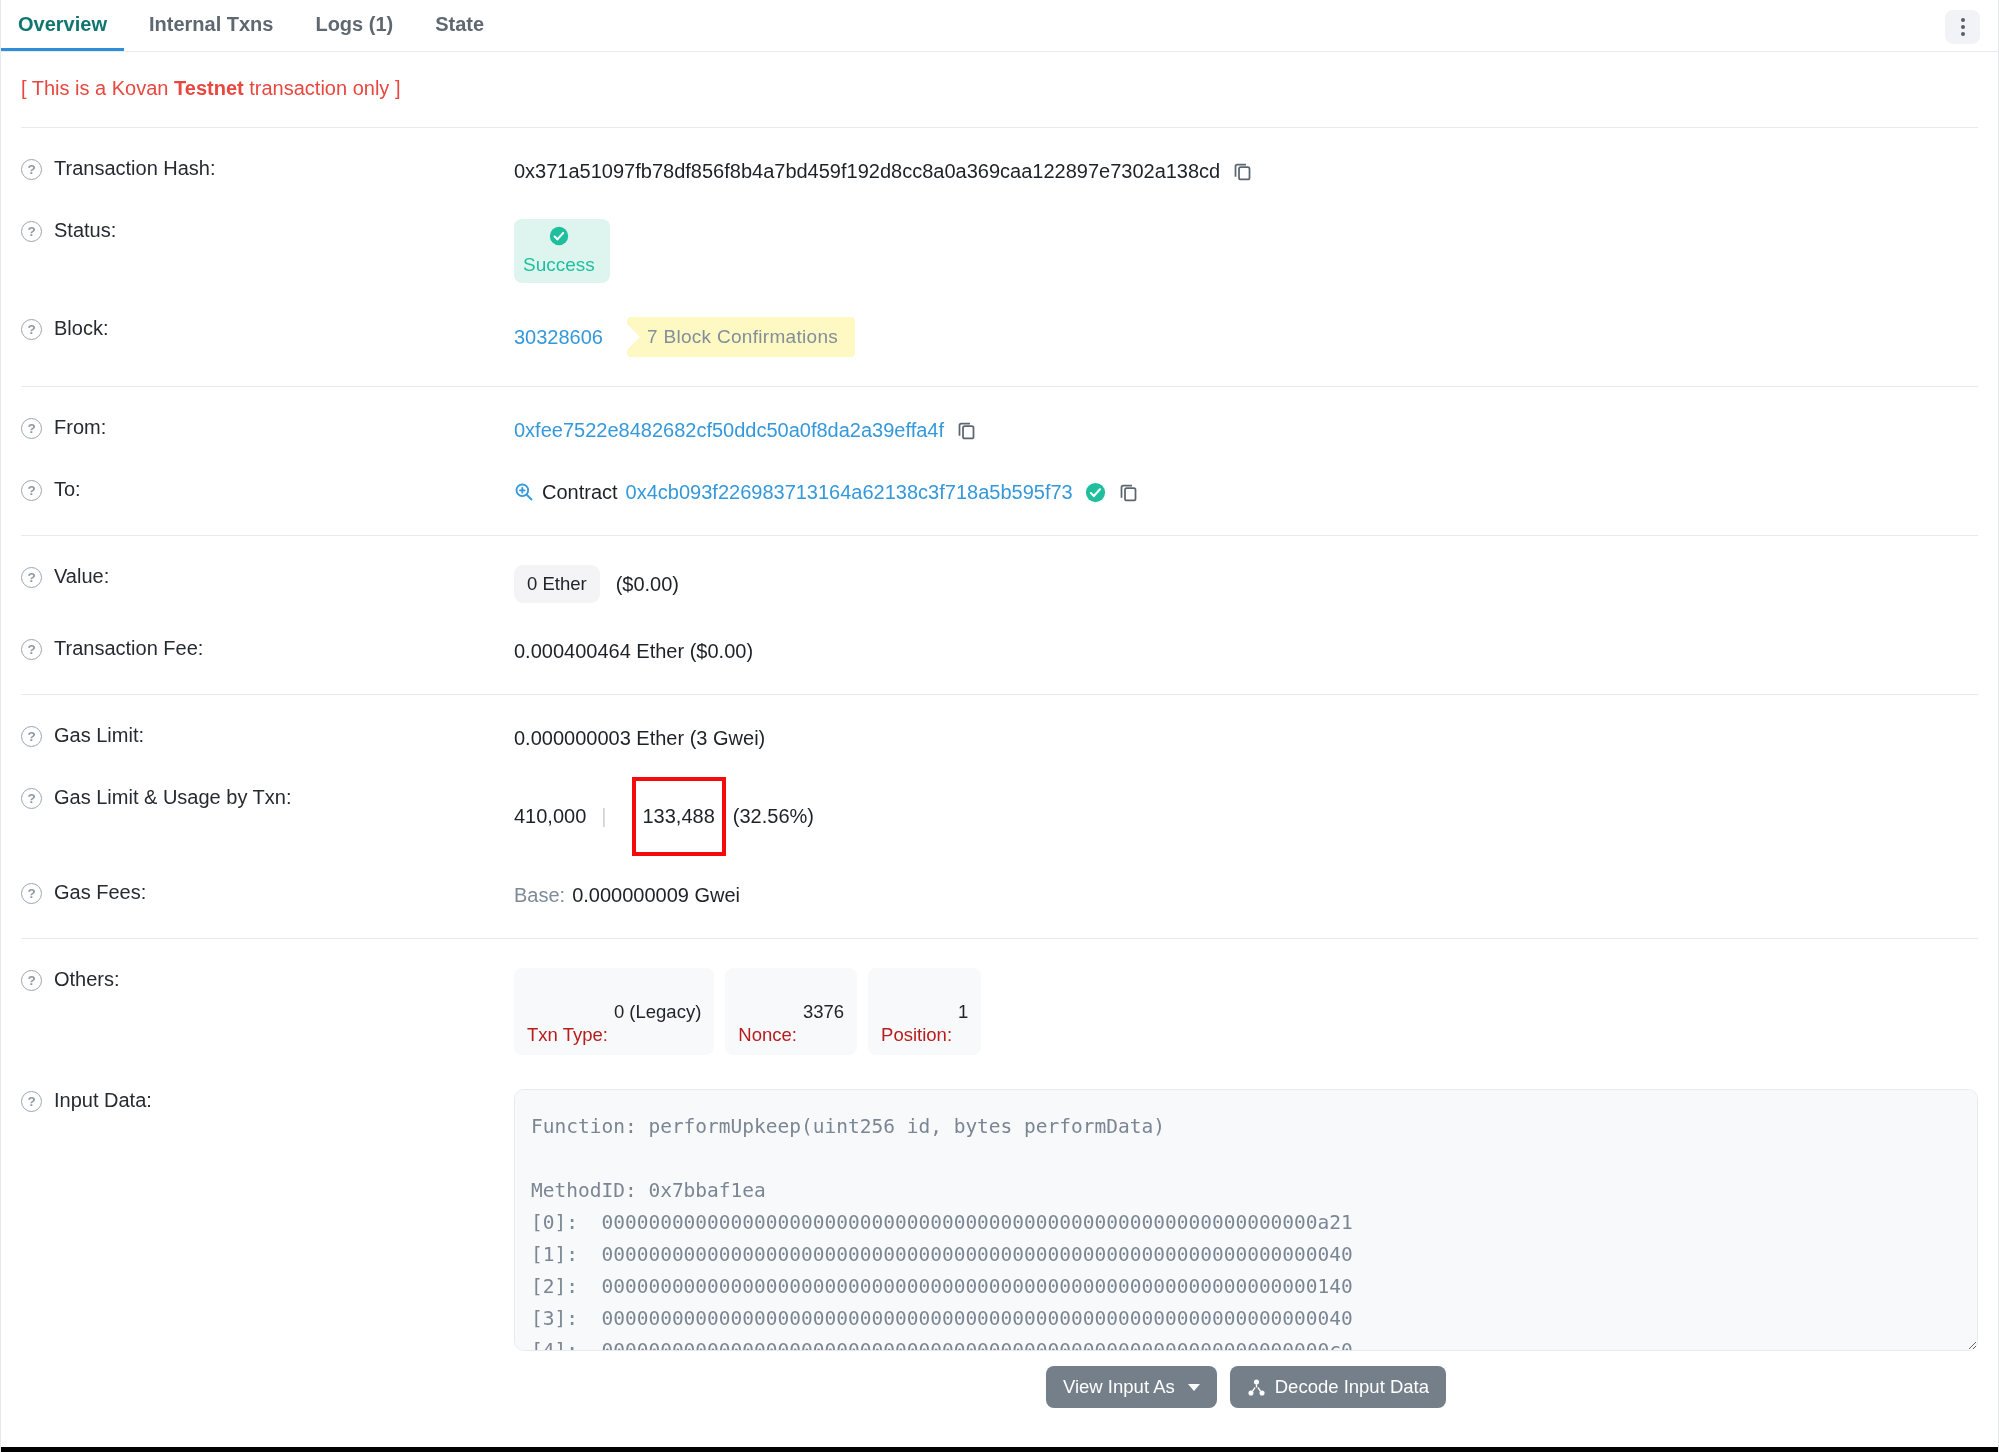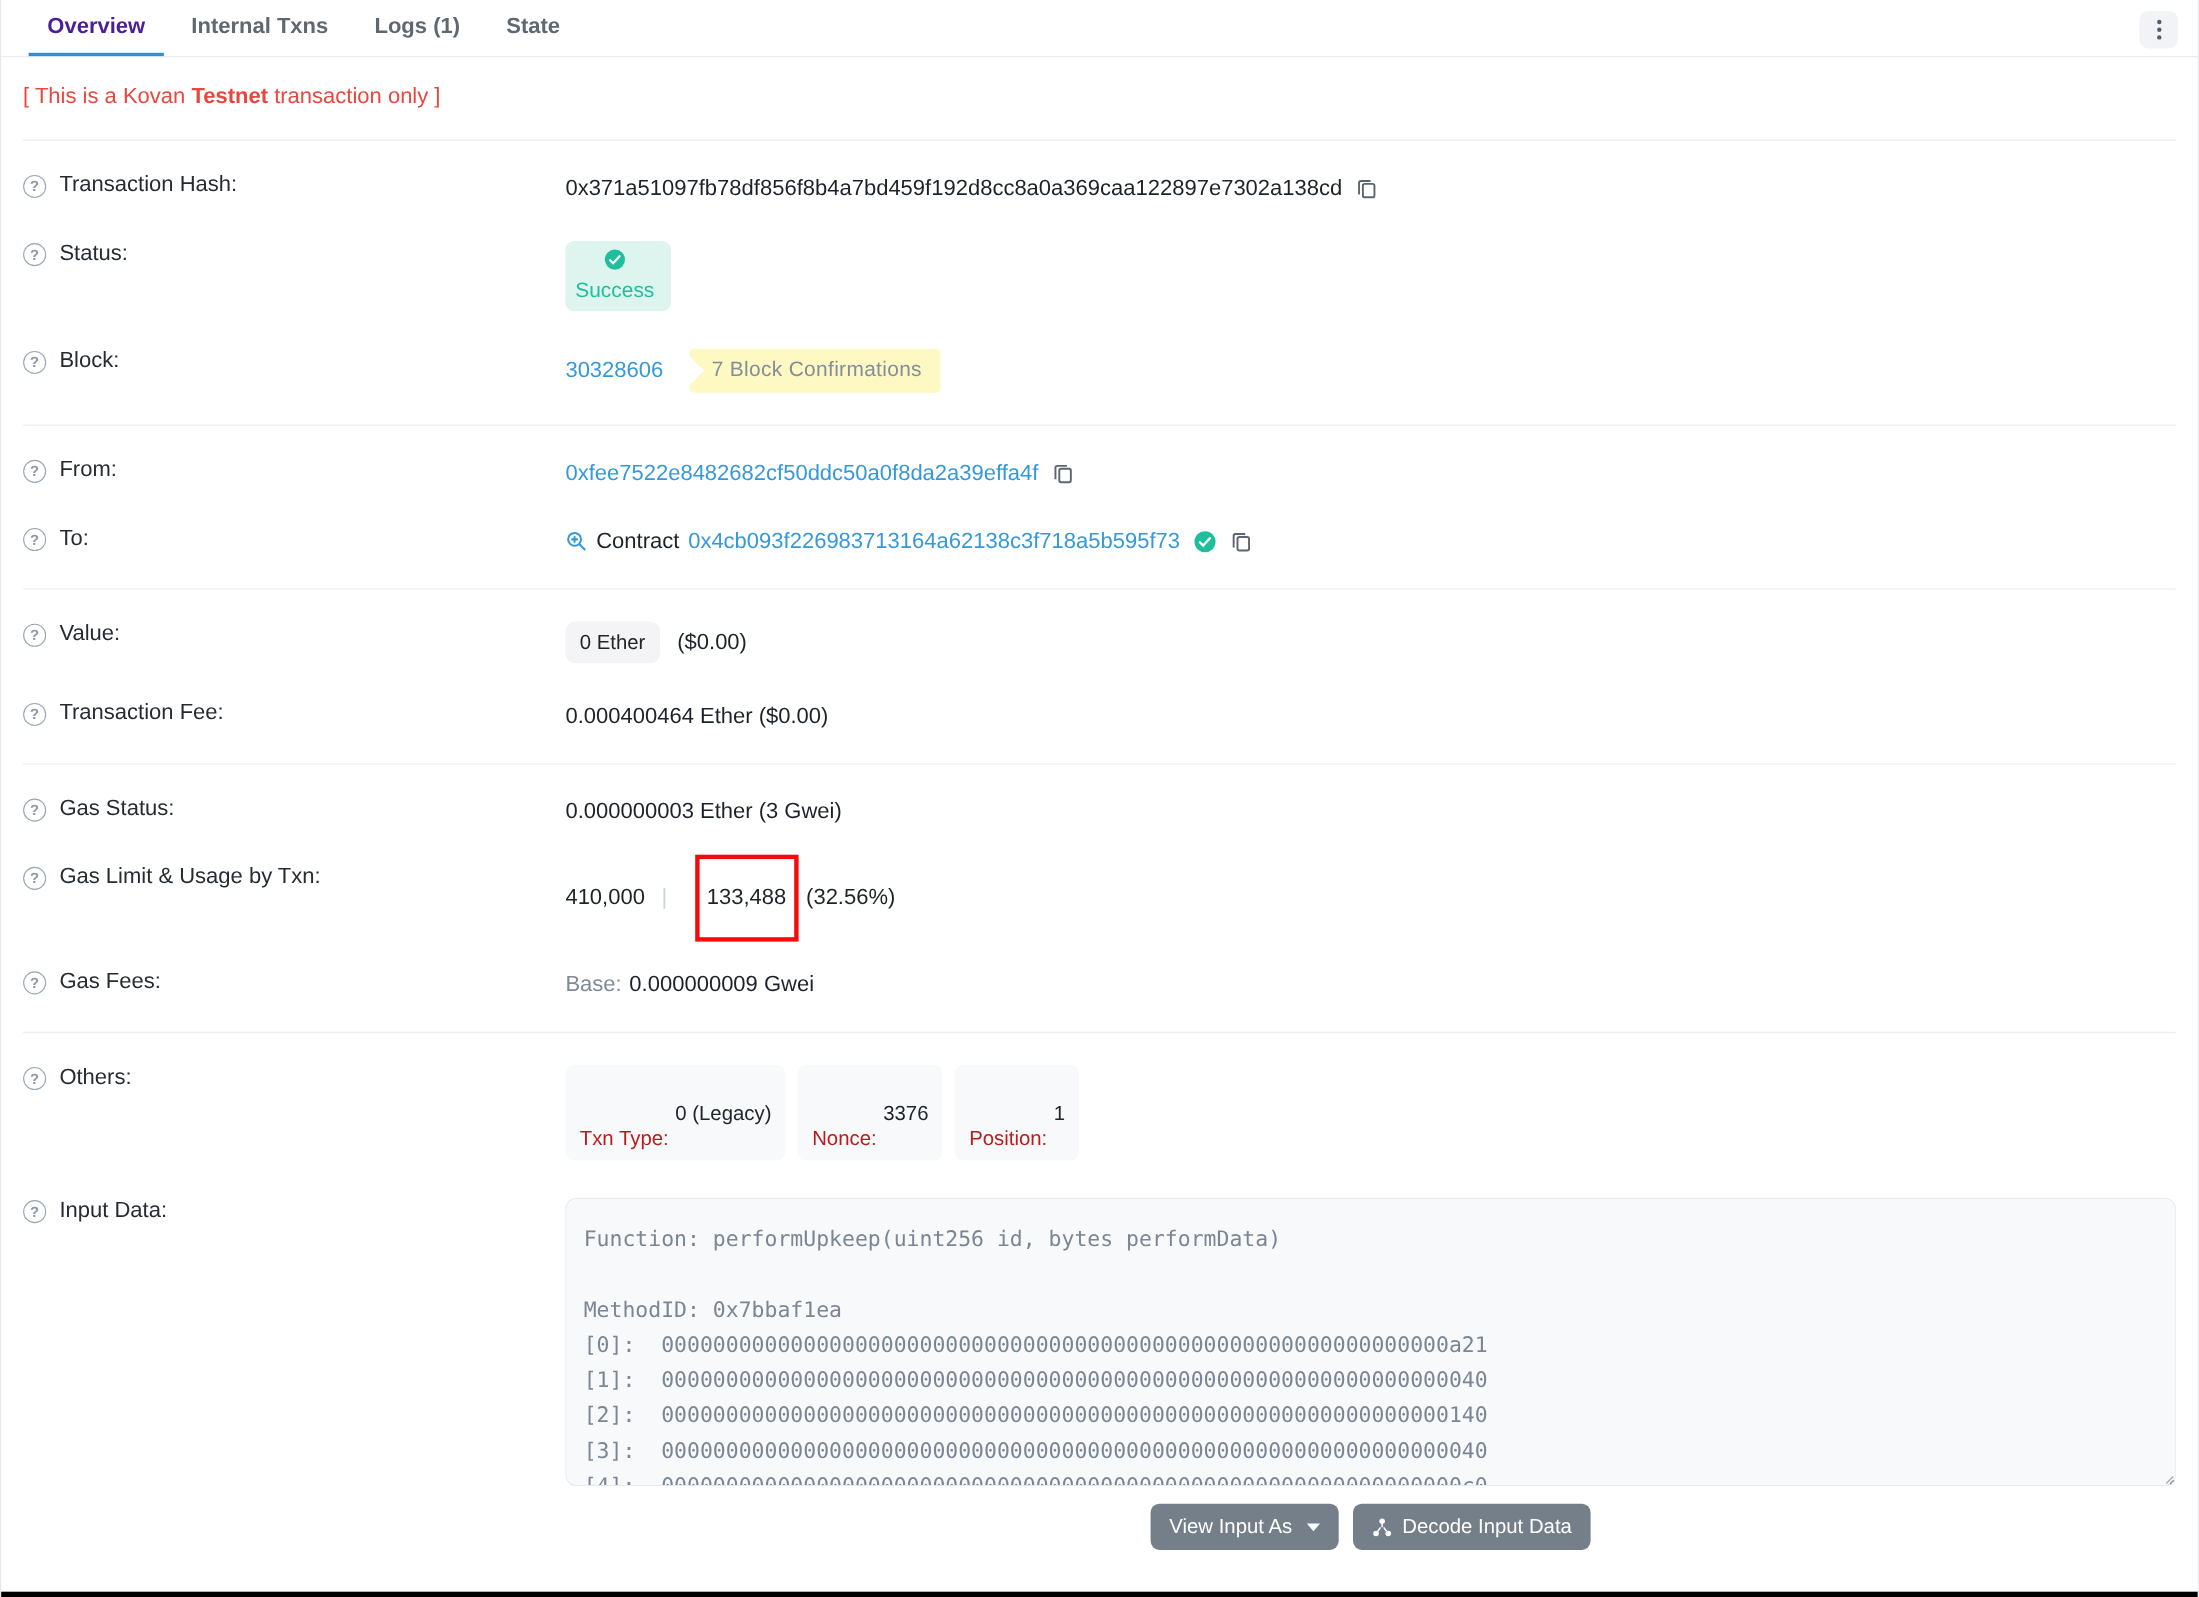--- a/index.html
+++ b/index.html
@@ -6,21 +6,21 @@
   html,body { background:#fff; }
   body { font-family: "Liberation Sans", sans-serif; color:#21262c; }
   .page { position:relative; width:1999px; height:1452px; background:#fff; overflow:hidden;
           border-left:1px solid #e4e7eb; border-right:1px solid #e4e7eb; }
 
   
   .tabbar { position:relative; display:flex; align-items:stretch; height:52px;
             border-bottom:1px solid #e7eaf3; padding-left:0; }
   .tab { display:flex; align-items:center; padding:0 17px; font-size:20px; font-weight:700;
          color:#5f6870; cursor:pointer; border-bottom:3px solid transparent; margin-right:8px; }
-  .tab.active { color:#4c1d95; border-bottom-color:#2e8fd8;margin-left:25px; }
+  .tab.active { color:#0f766e; border-bottom-color:#2e8fd8; }
   .kebab-btn { position:absolute; right:18px; top:10px; width:35px; height:34px;
                background:#f1f3f7; border:none; border-radius:8px; cursor:pointer;
                display:flex; flex-direction:column; align-items:center; justify-content:center; gap:3px; }
   .kebab-btn i { width:4px; height:4px; border-radius:50%; background:#545f6b; }
 
   
   .content { padding:0 20px; }
   .notice { margin-top:25px; font-size:20px; color:#e8473f; }
   .notice b { font-weight:700; }
   hr.divider { border:none; border-top:1px solid #e7eaf3; margin:0; }
@@ -211,21 +211,21 @@
           </div>
       </div>
     </div>
 
     <hr class="divider">
 
     <div class="section">
       <div class="row">
         <div class="row-label">
             <span class="q-icon"></span>
-            <span>Gas Status:</span>
+            <span>Gas Limit:</span>
           </div>
         <div class="row-value">
             <span>0.000000003 Ether (3 Gwei)</span>
           </div>
       </div>
       <div class="row">
         <div class="row-label">
             <span class="q-icon"></span>
             <span>Gas Limit &amp; Usage by Txn:</span>
           </div>

